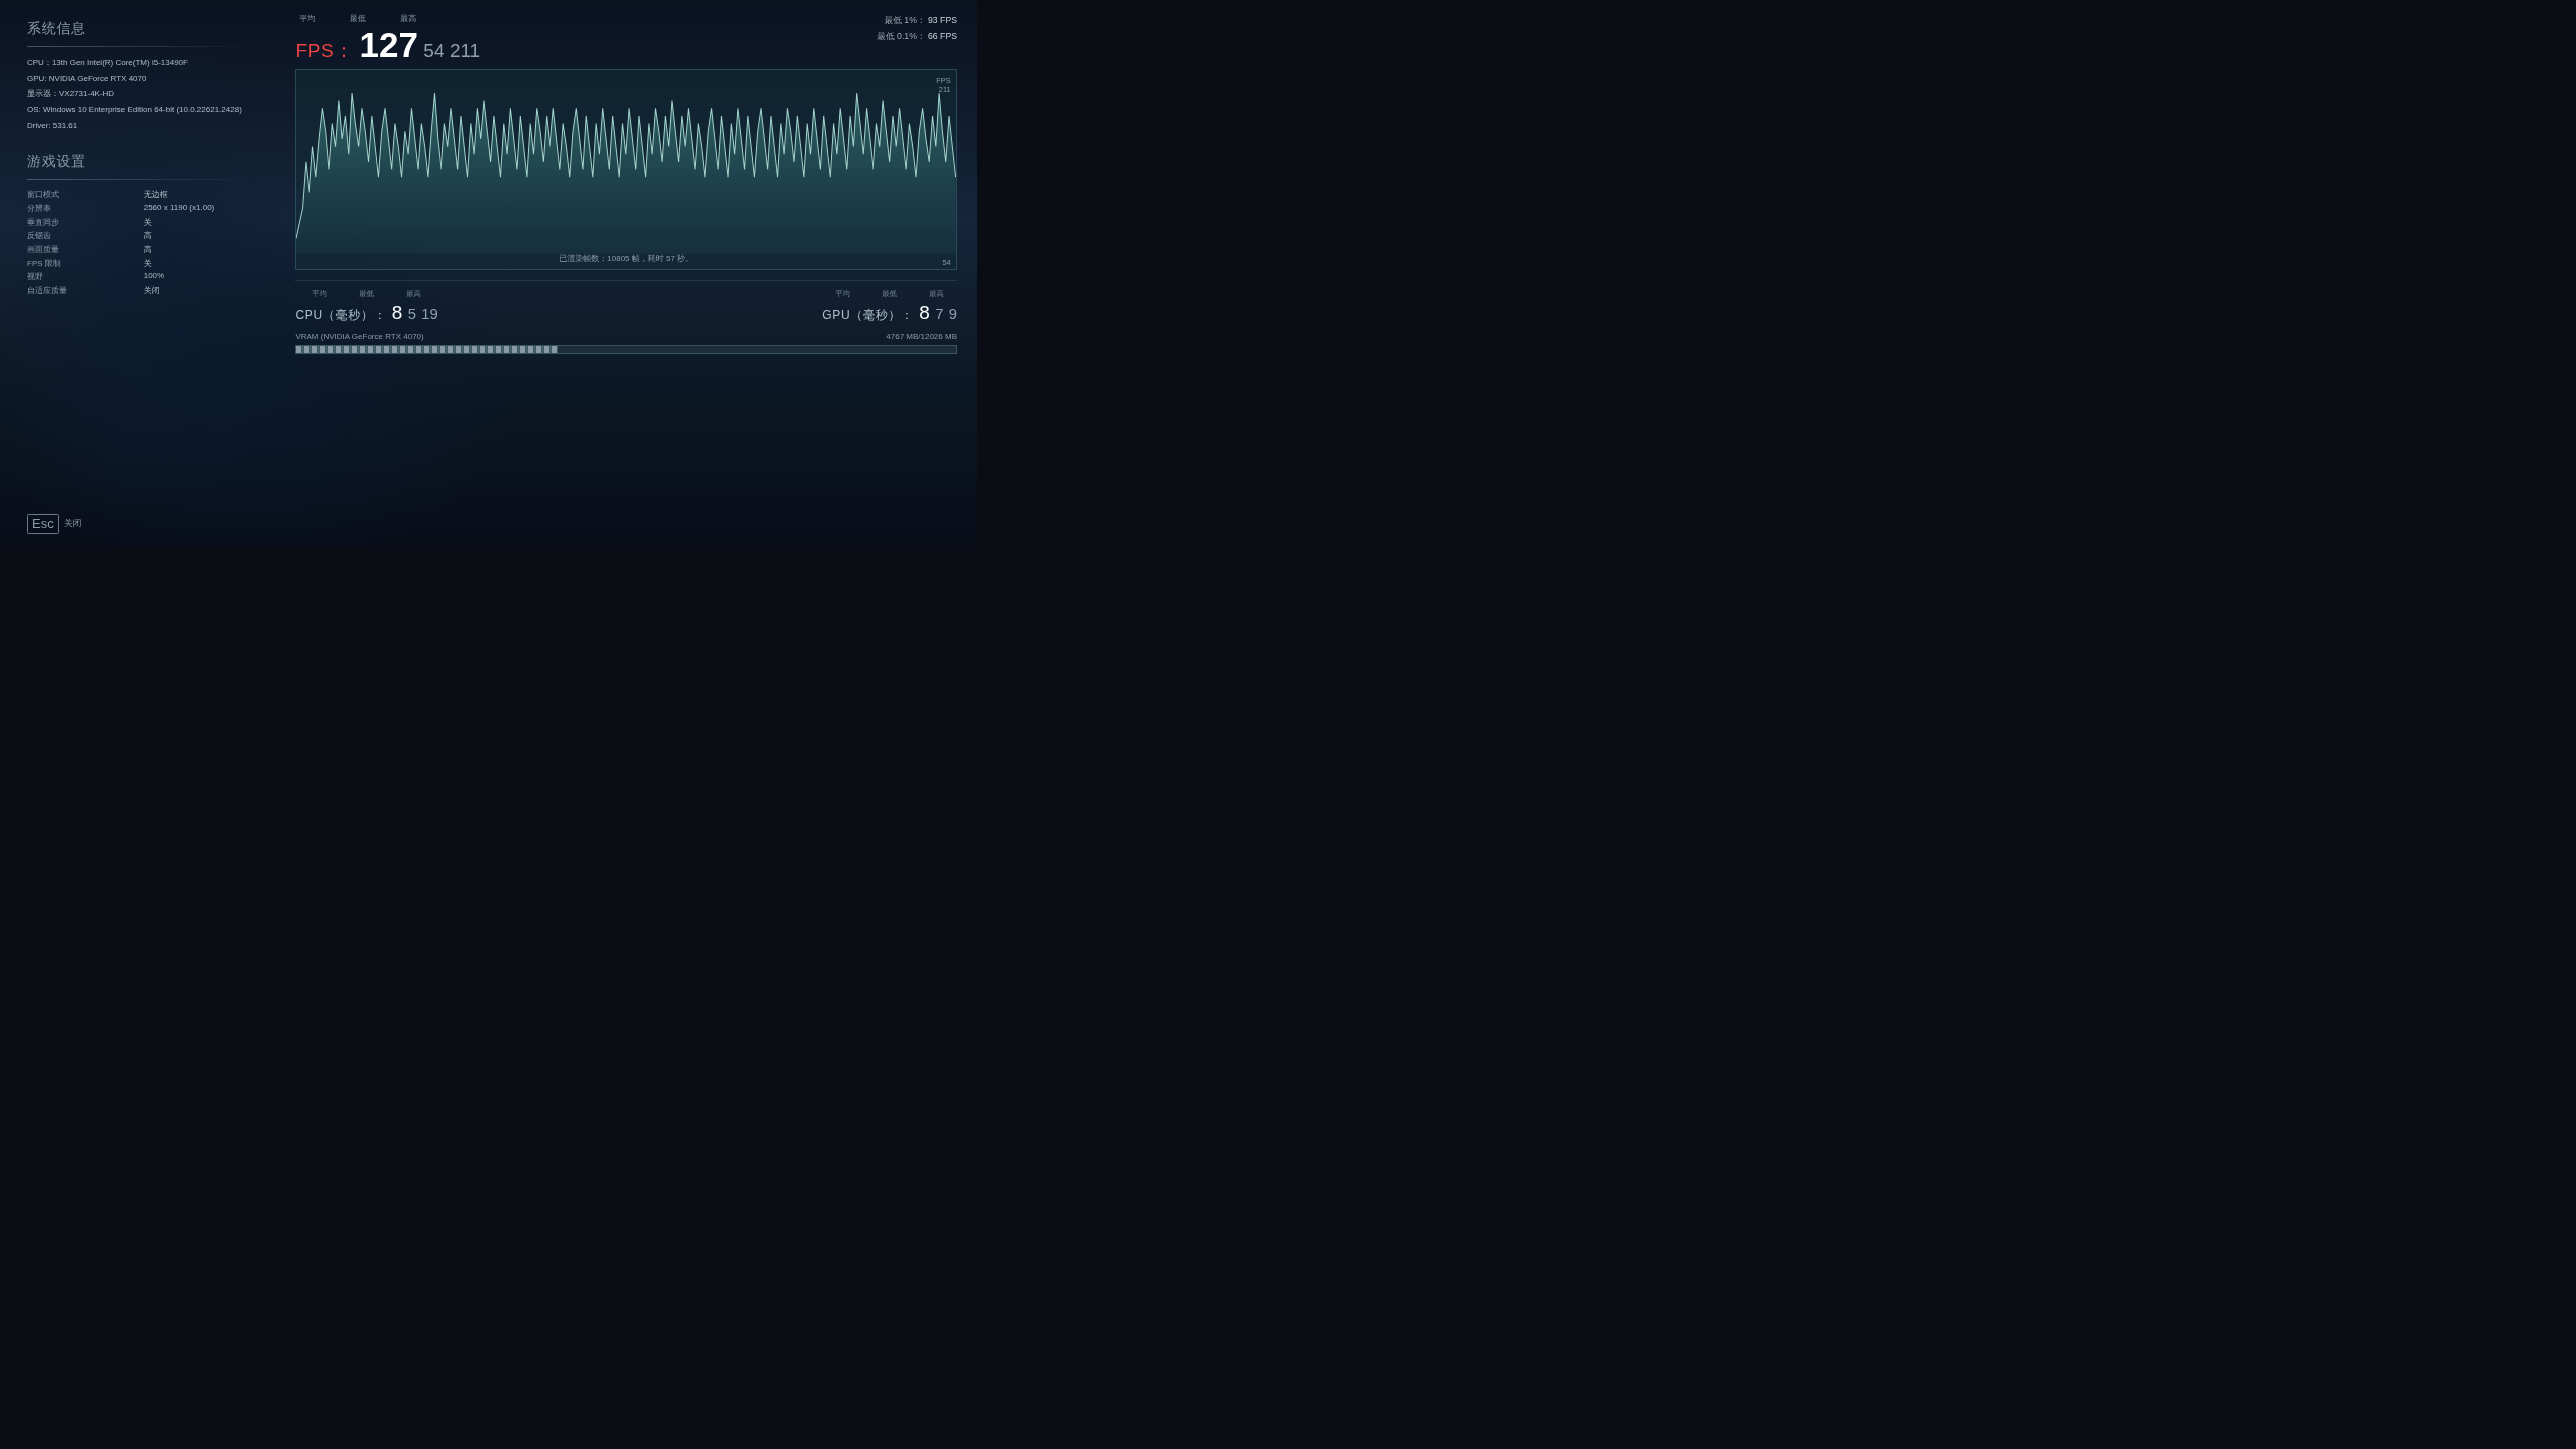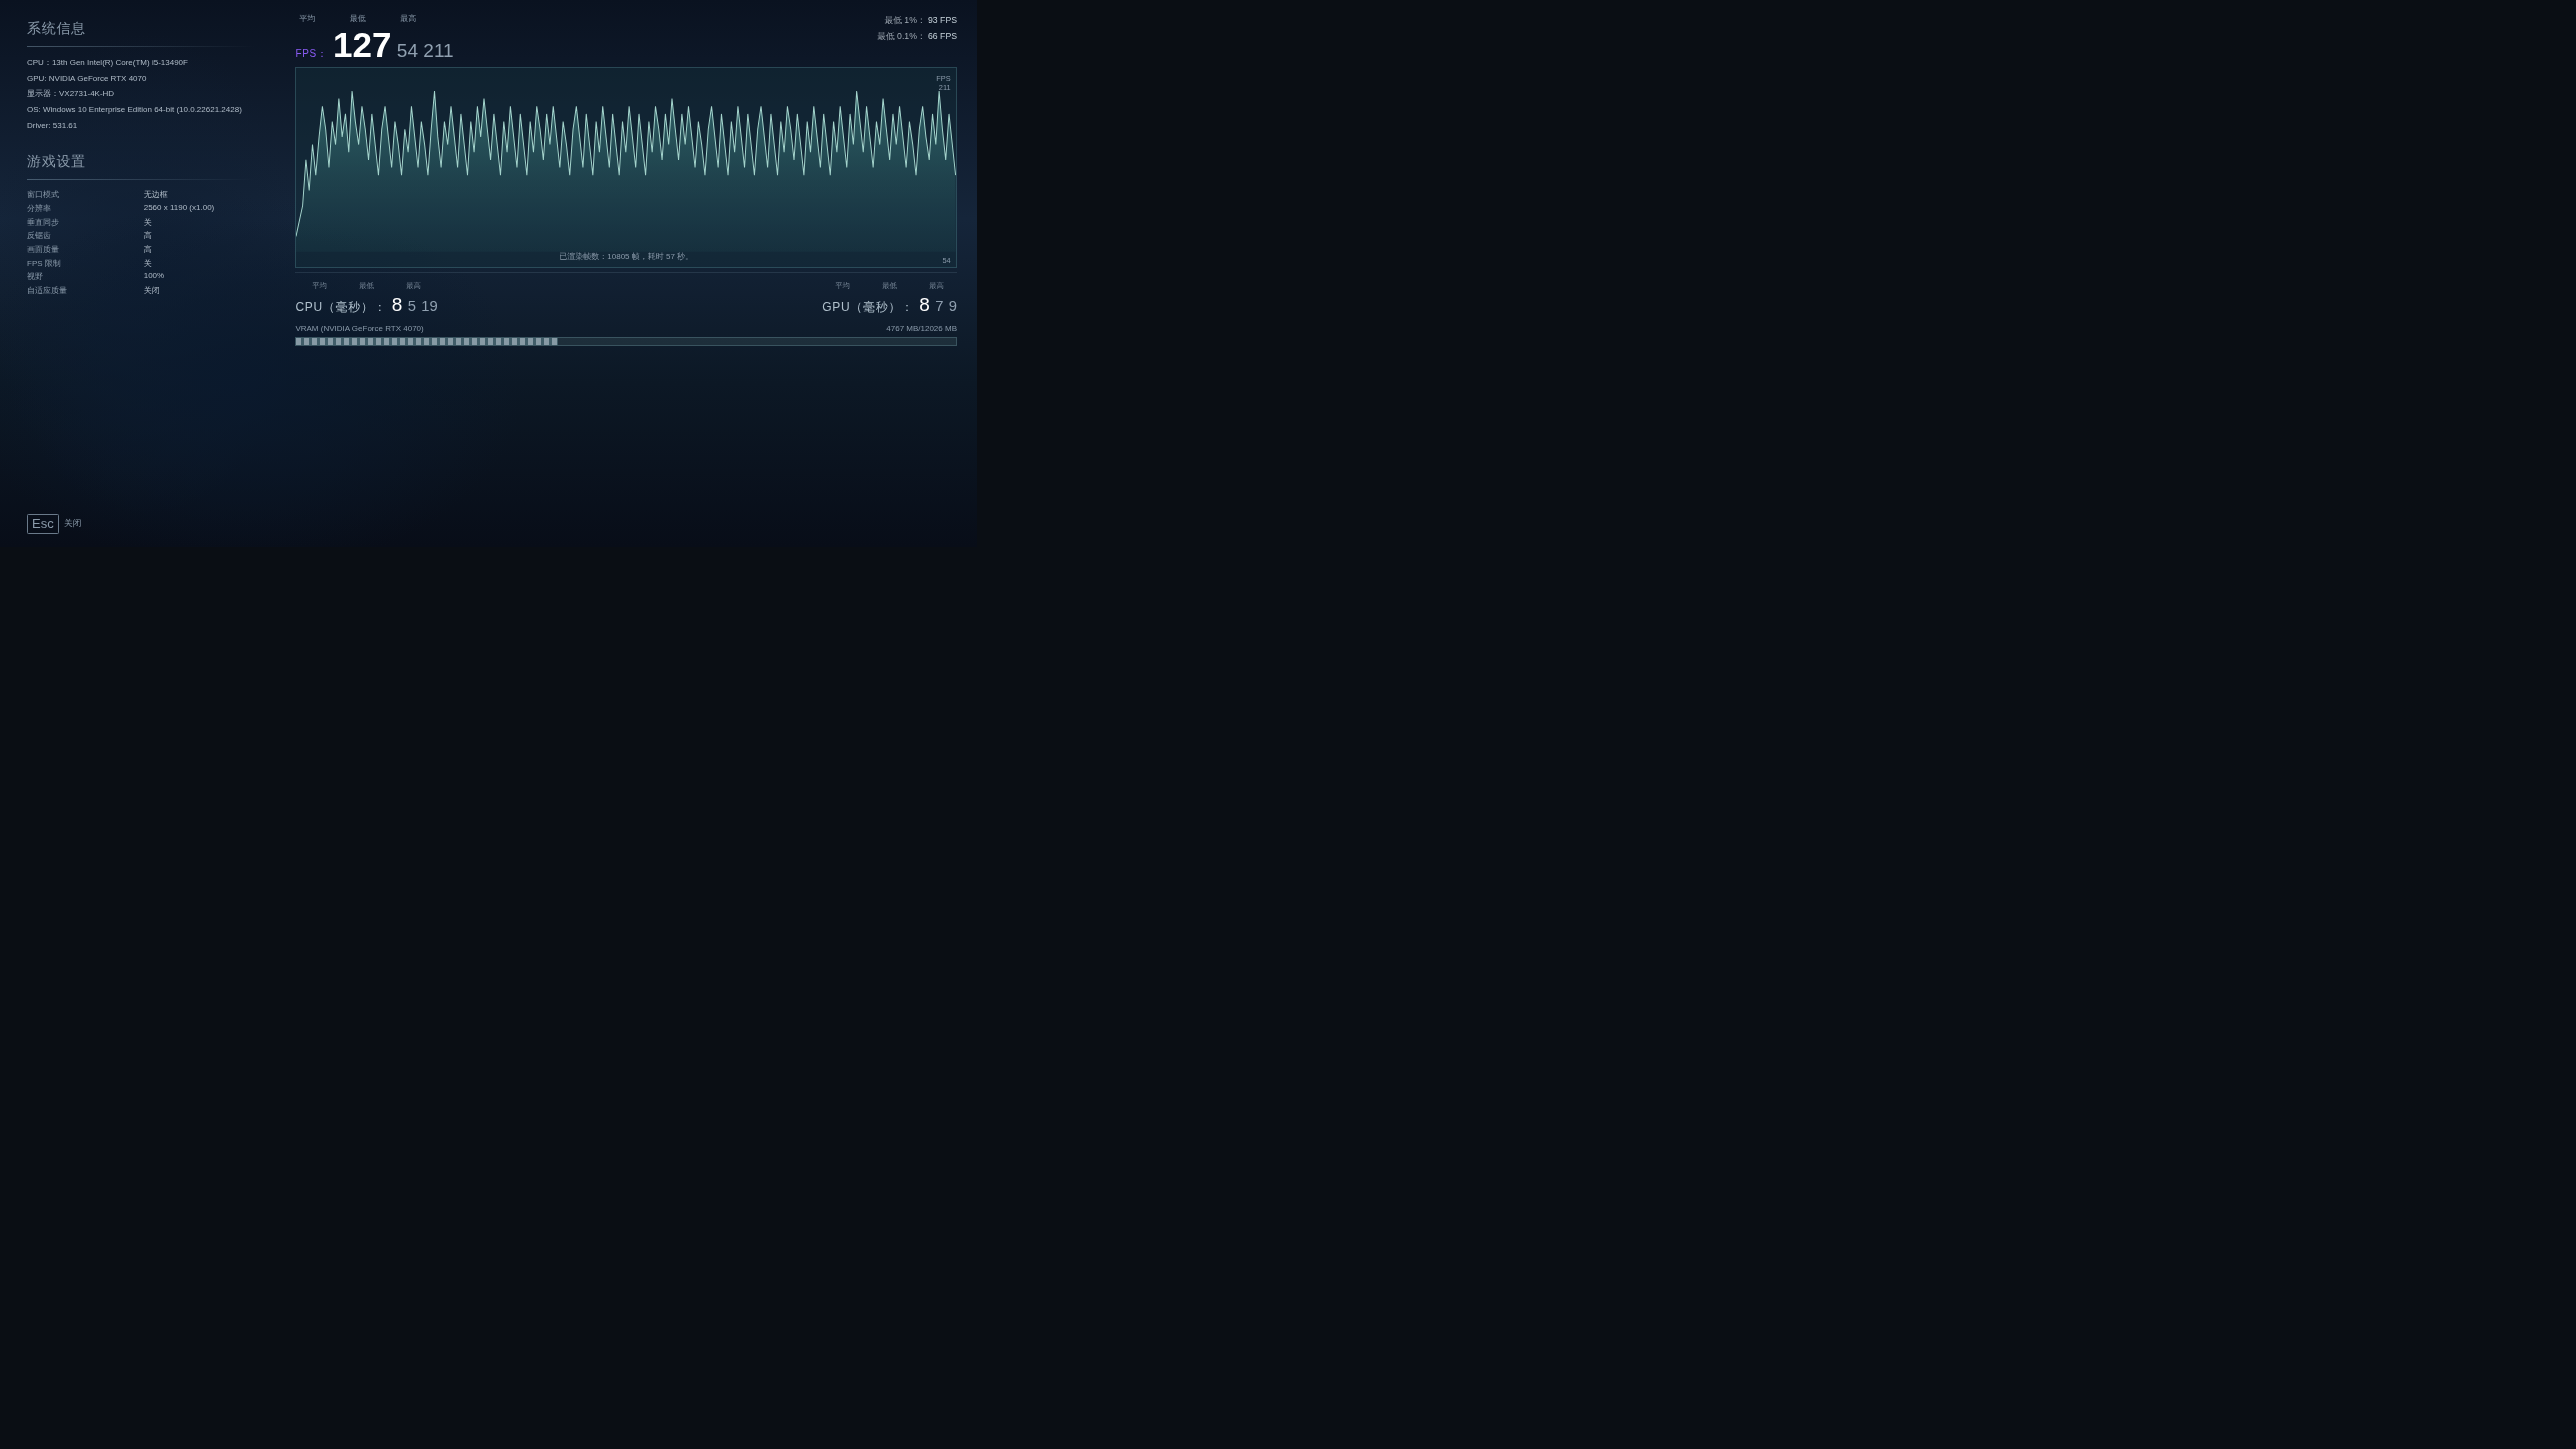--- a/index.html
+++ b/index.html
@@ -137,22 +137,22 @@
       text-align: center;
     }
 
     .fps-big {
       display: flex;
       align-items: baseline;
       gap: 5.4px;
     }
 
     .fps-title {
-      font-size: 10px;
-      color: #8b5cf6;
+      font-size: 19px;
+      color: #ef4444;
       letter-spacing: 0.7px;
     }
 
     .fps-number {
       font-size: 35px;
       font-weight: bold;
       color: #ffffff;
       line-height: 1;
     }
 
@@ -178,21 +178,21 @@
     }
 
     
     .chart-container {
       position: relative;
       flex: 1;
       min-height: 174px;
       max-height: 201px;
       background: rgba(20, 50, 60, 0.4);
       border: 0.7px solid rgba(100, 160, 170, 0.3);
-      margin-bottom: 4px;
+      margin-bottom: 10px;
       overflow: hidden;
     }
 
     .chart-svg {
       width: 100%;
       height: 100%;
     }
 
     .chart-label-fps {
       position: absolute;

